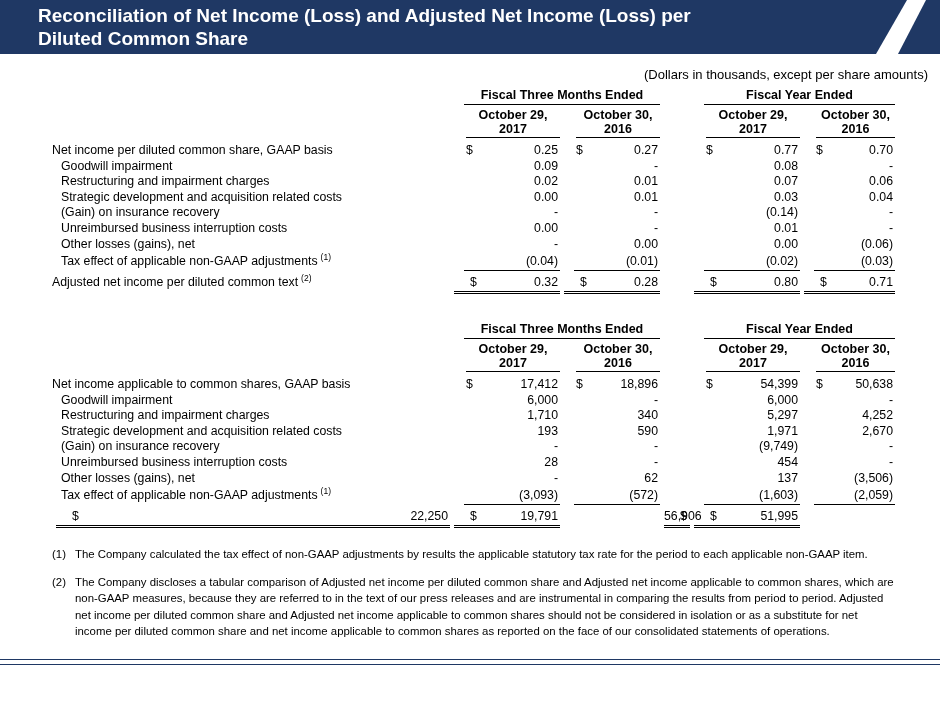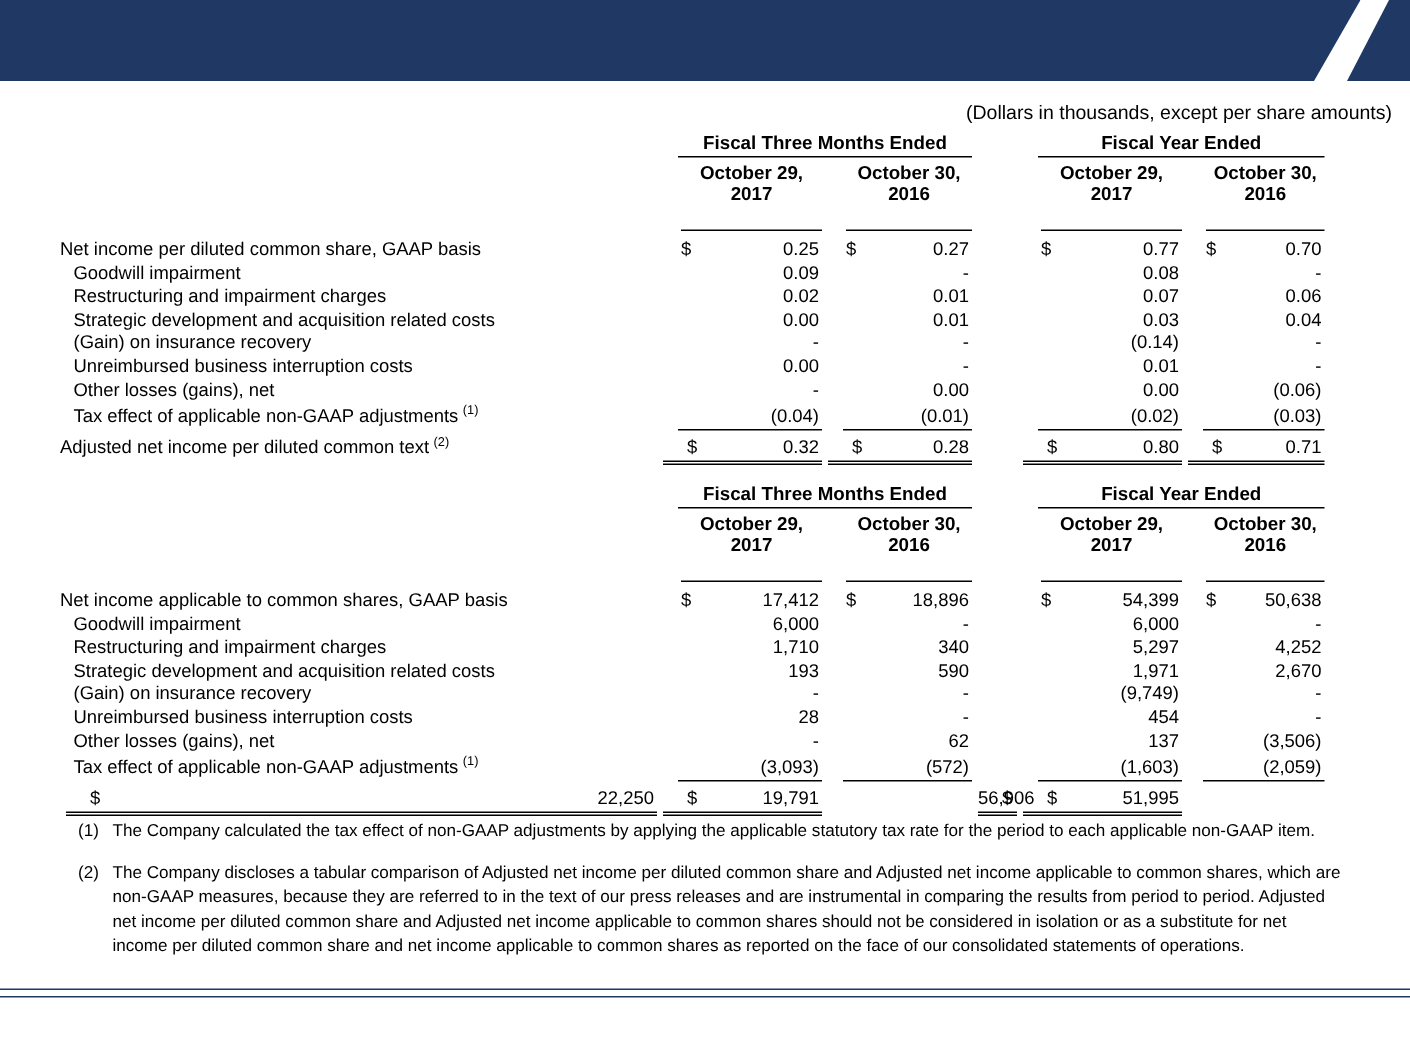--- a/index.html
+++ b/index.html
@@ -7,27 +7,27 @@
   body{position:relative;background:#fff;font-family:"Liberation Sans",sans-serif;color:#000;overflow:hidden}
 
   
   .header{position:absolute;top:0;left:0;width:940px;height:54px}
   .bar-main{position:absolute;inset:0;background:#1f3864;clip-path:polygon(0 0,907px 0,876px 54px,0 54px)}
   .bar-corner{position:absolute;inset:0;background:#1f3864;clip-path:polygon(926px 0,940px 0,940px 54px,898px 54px)}
   .title{position:absolute;left:38px;top:5px;color:#fff;font-weight:bold;font-size:19px;line-height:22.5px;white-space:nowrap}
   .subtitle{position:absolute;top:67px;right:12px;font-size:13px}
 
   
-  .fin-table{position:absolute;left:40px;width:845px}
+  .fin-table{position:absolute;left:52px;width:845px}
   .tbl1{top:88px}
   .tbl2{top:322px}
   .t-groups{display:grid;grid-template-columns:398px 210px 30px 205px;height:17px}
   .g{font-weight:bold;font-size:12.5px;text-align:center;border-bottom:1px solid #000;margin-left:14px;white-space:nowrap}
   .t-cols{display:grid;grid-template-columns:398px 110px 100px 30px 110px 95px;margin-top:3px}
-  .col{font-weight:bold;font-size:12.5px;text-align:center;border-bottom:1px solid #000;margin-left:16px;padding-bottom:17px;line-height:14px;white-space:nowrap}
+  .col{font-weight:bold;font-size:12.5px;text-align:center;border-bottom:1px solid #000;margin-left:16px;padding-bottom:1px;line-height:14px;white-space:nowrap}
   .t-body{margin-top:5px}
   .t-row{display:grid;grid-template-columns:398px 110px 100px 30px 110px 95px;height:15.6px;font-size:12.3px;line-height:15.6px}
   .c-label{white-space:nowrap}
   .kind-item .c-label,.kind-tax .c-label{padding-left:9px}
   .c-val{position:relative;text-align:right;padding-right:2px}
   .cur{position:absolute;left:16px}
   .kind-tax{margin-top:2px}
   .kind-tax .c-val{border-bottom:1px solid #000;margin-left:14px}
   .kind-total{margin-top:5px;height:19px}
   .kind-total .c-val{border-bottom:3px double #000;margin-left:4px}
@@ -48,20 +48,22 @@
   .page-slash{position:absolute;left:894px;top:-3px;width:2px;height:31px;background:#1f3864;transform:skewX(-18deg)}
   .page-num{position:absolute;right:16px;top:3px;font-size:14.5px;color:#404040}
 </style>
 </head>
 <body>
 
 <div class="header">
   <div class="bar-main"></div>
   <div class="bar-corner"></div>
   <div class="title">
+    <div>Reconciliation of Net Income (Loss) and Adjusted Net Income (Loss) per</div>
+    <div>Diluted Common Share</div>
   </div>
 </div>
 
 <div class="subtitle">(Dollars in thousands, except per share amounts)</div>
 
 <section class="fin-table tbl1">
   <div class="t-groups">
     <div></div>
     <div class="g">Fiscal Three Months Ended</div>
     <div></div>
@@ -263,21 +265,21 @@
         <div></div>
         <div class="c-val"><span class="cur">$</span><span>56,906</span></div>
         <div class="c-val"><span class="cur">$</span><span>51,995</span></div>
       </div>
     </div>
 </section>
 
 <div class="footnotes">
   <div class="fn">
     <span class="fn-marker">(1)</span>
-    <span class="fn-text">The Company calculated the tax effect of non-GAAP adjustments by applying the applicable statutory tax rate for the period to each applicable non-GAAP item.</span>
+    <span class="fn-text">The Company calculated the tax effect of non-GAAP adjustments by results the applicable statutory tax rate for the period to each applicable non-GAAP item.</span>
   </div>
   <div class="fn">
     <span class="fn-marker">(2)</span>
     <span class="fn-text">The Company discloses a tabular comparison of Adjusted net income per diluted common share and Adjusted net income applicable to common shares, which are non-GAAP measures, because they are referred to in the text of our press releases and are instrumental in comparing the results from period to period. Adjusted net income per diluted common share and Adjusted net income applicable to common shares should not be considered in isolation or as a substitute for net income per diluted common share and net income applicable to common shares as reported on the face of our consolidated statements of operations.</span>
   </div>
 </div>
 
 <div class="rule rule1"></div>
 <div class="rule rule2"></div>
 <div class="footer-bar">

